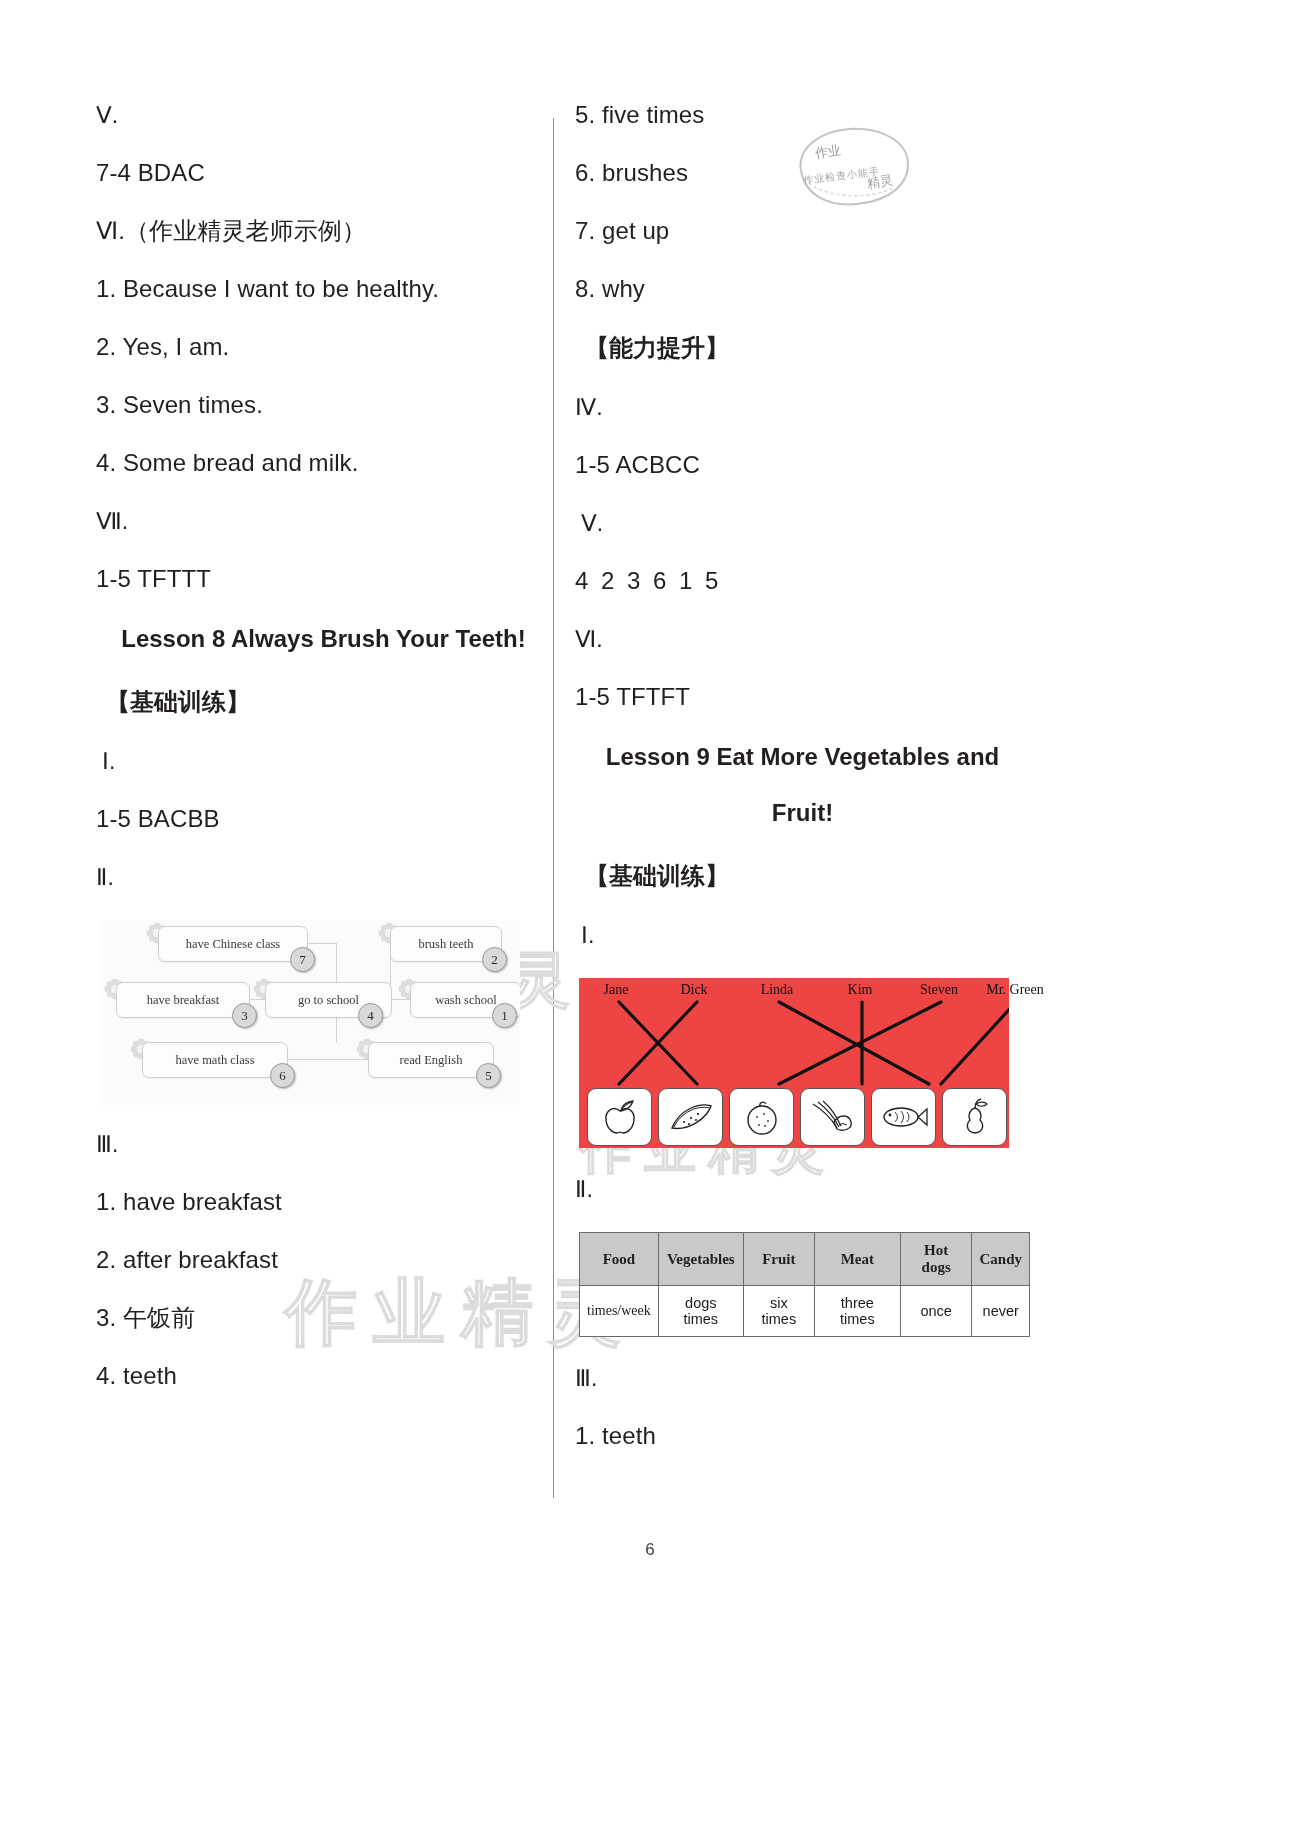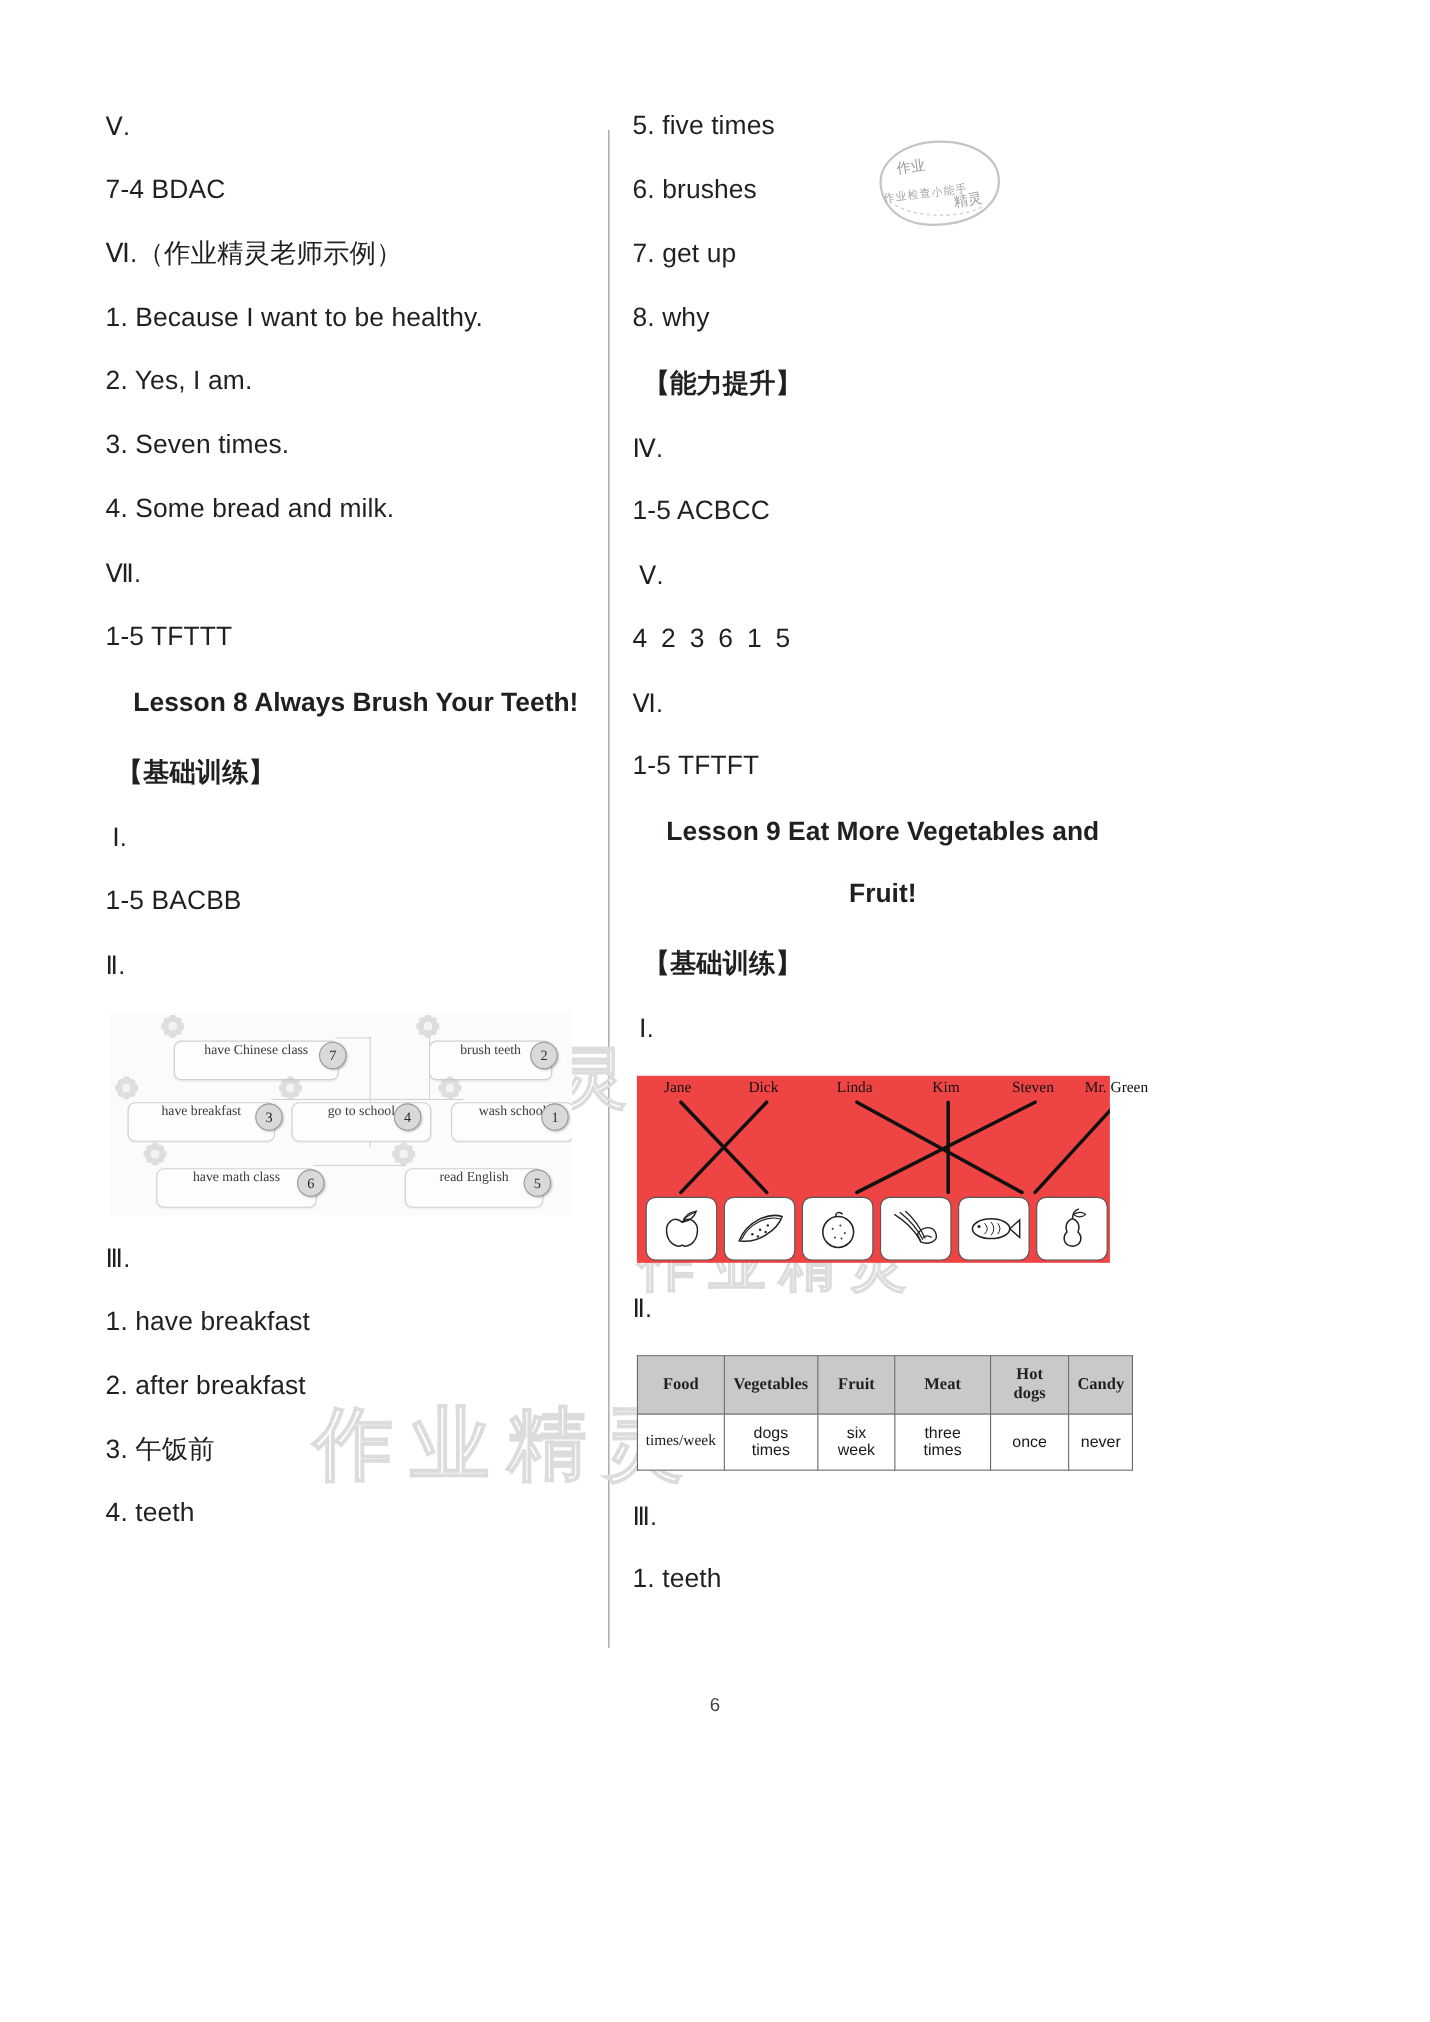--- a/index.html
+++ b/index.html
@@ -78,24 +78,24 @@
   }
   .fbox{
     position:absolute;
     border:1px solid #cfcfcf;
     border-radius:7px;
     background:#fdfdfd;
     font-family:"Liberation Serif",serif;
     font-size:12.5px;
     color:#3a3a3a;
     display:flex;
+    align-items:center;
     justify-content:center;
     height:34px;
     box-shadow:0 1px 1px rgba(0,0,0,.05);
-    margin-top:20px;
   }
   .fnum{
     position:absolute;
     width:23px;height:23px;
     border-radius:50%;
     background:#d9d9d9;
     border:1px solid #9a9a9a;
     color:#2b2b2b;
     font-family:"Liberation Serif",serif;
     font-size:13px;
@@ -514,21 +514,21 @@
         <th>Food</th>
         <th>Vegetables</th>
         <th>Fruit</th>
         <th>Meat</th>
         <th>Hot dogs</th>
         <th>Candy</th>
       </tr>
       <tr>
         <td class="rowhead">times/week</td>
         <td>dogs times</td>
-        <td>six week</td>
+        <td>six times</td>
         <td>three times</td>
         <td>once</td>
         <td>never</td>
       </tr>
     </tbody>
       </table>
 
     <p class="line roman">Ⅲ.</p>
     <p class="line">1. teeth</p>
   </div>

